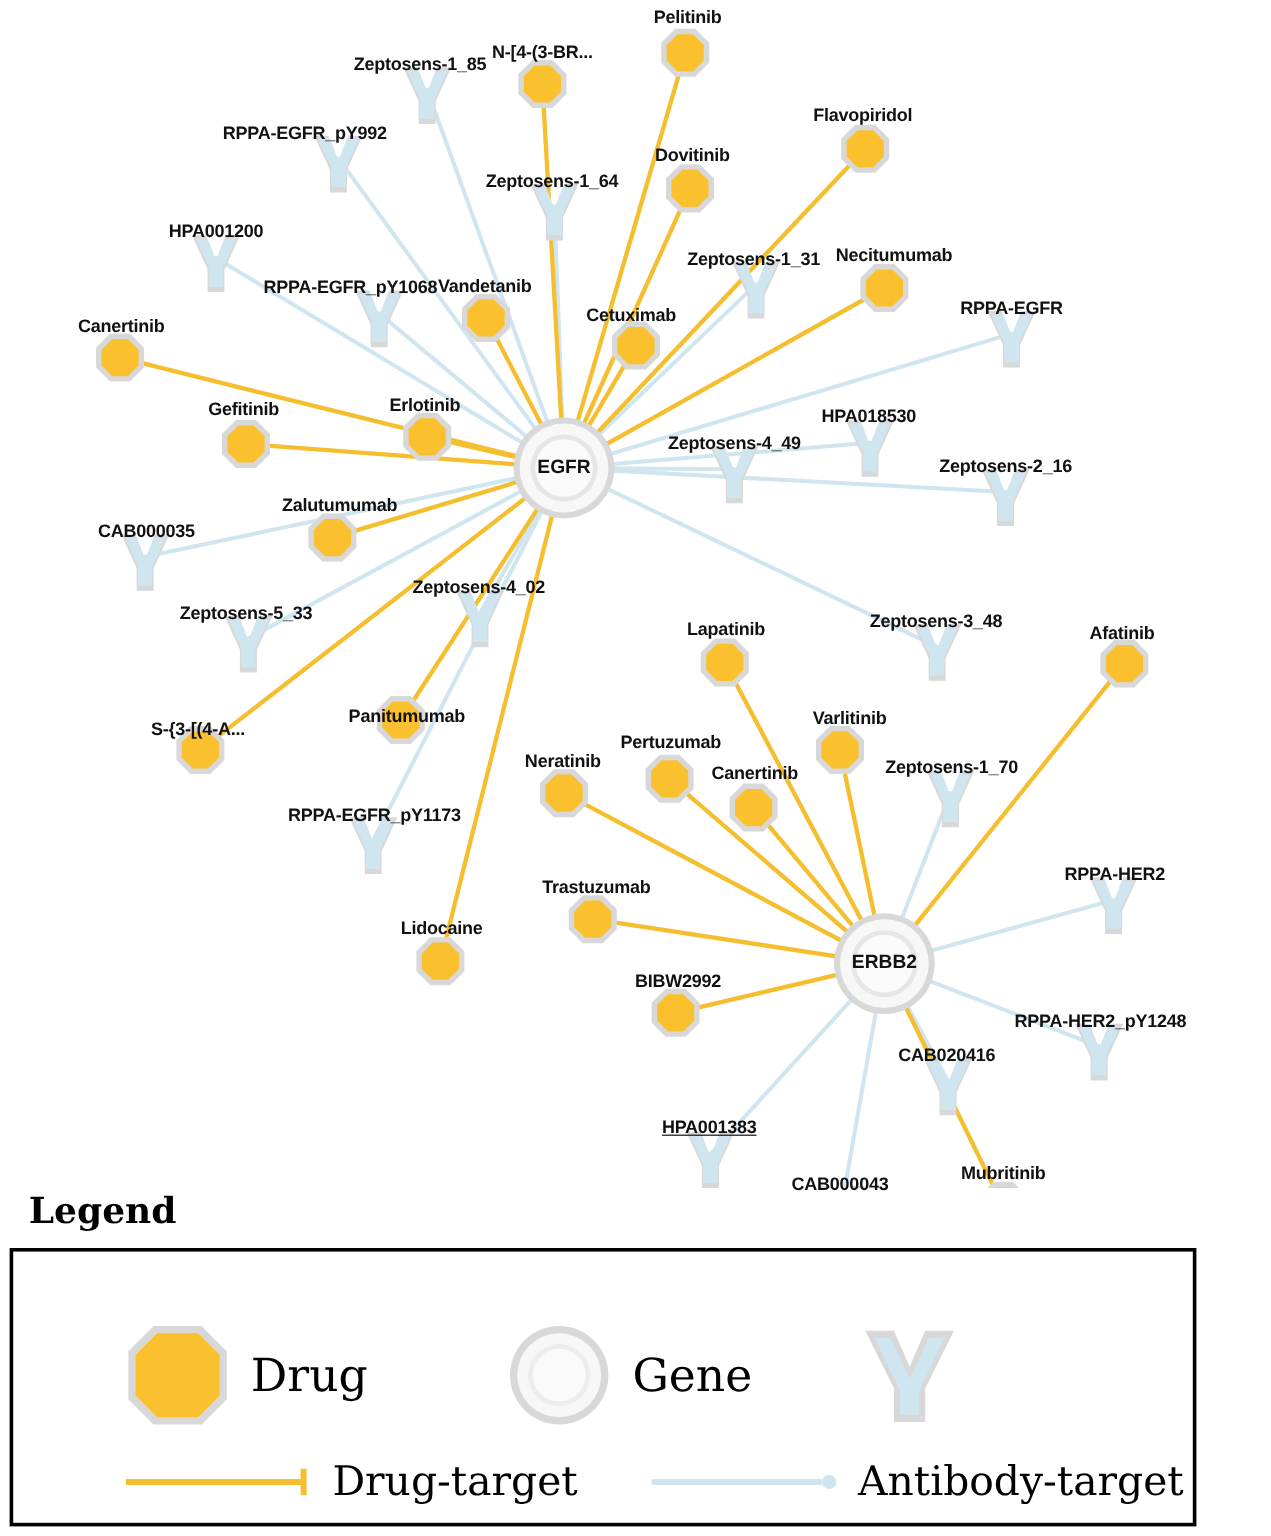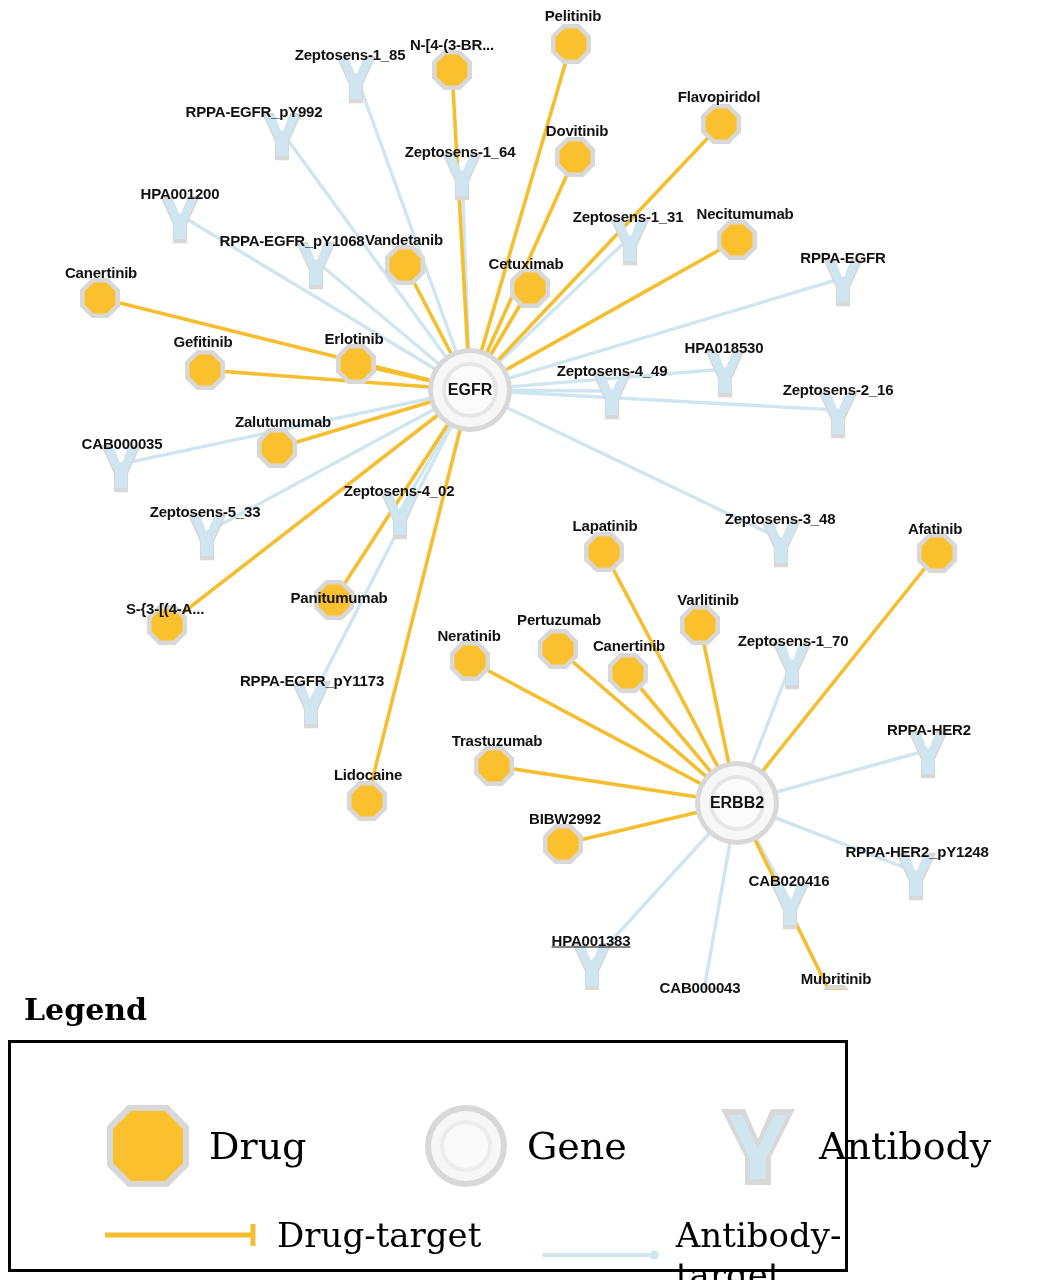--- a/index.html
+++ b/index.html
@@ -45,24 +45,25 @@
     top: 992px;
     font-family: "DejaVu Serif", serif;
     font-size: 30px;
     font-weight: bold;
     color: #000000;
   }
   #legend-box {
     position: absolute;
     left: 8px;
     top: 1040px;
-    width: 840px;
+    width: 989px;
     height: 232px;
     border: 3px solid #000000;
     background: #ffffff;
+    text-align: center;
   }
   .legend-item {
     position: absolute;
     display: flex;
     align-items: center;
     gap: 14px;
   }
   .legend-text {
     font-family: "DejaVu Serif", serif;
     font-size: 38px;
@@ -392,21 +393,20 @@
         <circle cx="47" cy="47" r="22" fill="#FAFAFA"></circle>
       </svg>
       <span class="legend-text">Gene</span>
     </div>
 
     <div class="legend-item" style="left:700px; top:56px;">
       <svg width="94" height="94" viewBox="0 0 94 94">
         <path d="M10 10 L34 10 L47 40 L60 10 L84 10 L60 58 L60 86 L34 86 L34 58 Z" fill="#D8D8D8"></path>
         <path d="M18 16 L31 16 L47 50 L63 16 L76 16 L55 60 L55 80 L39 80 L39 60 Z" fill="#CFE6F0"></path>
       </svg>
-      <span class="legend-text">Antibody</span>
     </div>
 
     <div class="legend-item" style="left:92px; top:172px;">
       <svg width="160" height="28" viewBox="0 0 160 28">
         <line x1="2" y1="14" x2="148" y2="14" stroke="#F5BE2E" stroke-width="5"></line>
         <line x1="150" y1="3" x2="150" y2="25" stroke="#F5BE2E" stroke-width="5"></line>
       </svg>
       <span class="legend-text-small">Drug-target</span>
     </div>
 

